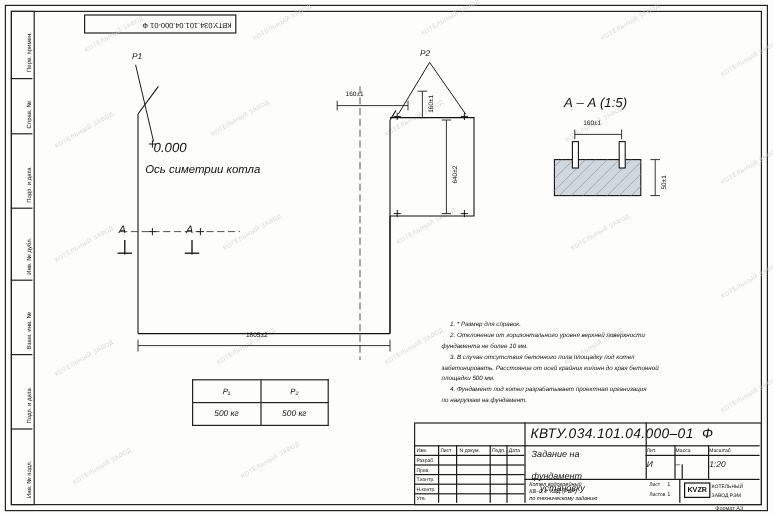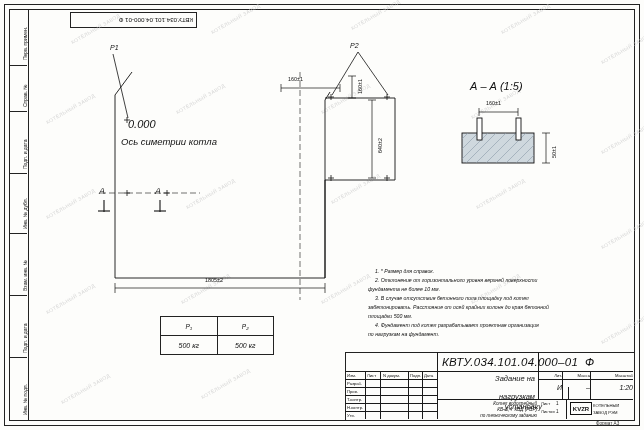--- a/index.html
+++ b/index.html
@@ -1,21 +1,21 @@
 <!DOCTYPE html>
 <html><head>
 <meta charset="utf-8">
 <style>
   html,body{margin:0;padding:0;background:#f0f0f0;}
   body{font-family:"Liberation Sans", sans-serif;}
   #page{position:relative;width:644px;height:430px;background:#fdfdfb;overflow:hidden;}
   .line{position:absolute;background:#1a1a1a;}
   .frame{position:absolute;border:1px solid #222;}
   .txt{position:absolute;white-space:pre;color:#111;}
-  .ctr{text-align:right;}
+  .ctr{text-align:left;}
   .vert{transform-origin:0 0;}
   .wm{position:absolute;color:#c9c9c9;font-size:5px;letter-spacing:.4px;transform:rotate(-30deg);transform-origin:0 0;opacity:.75;white-space:nowrap;}
   .note{position:absolute;font-size:5.2px;line-height:7.4px;color:#111;white-space:pre;}
   .tbl{position:absolute;border-collapse:collapse;}
   .tbl td{border:1px solid #222;font-size:5px;padding:0;text-align:center;color:#111;}
   .bigtitle{position:absolute;font-size:11.5px;letter-spacing:.3px;color:#111;white-space:pre;}
   svg{position:absolute;left:0;top:0;overflow:visible;}
 </style>
 </head>
 <body>
@@ -243,21 +243,21 @@
   <div class="txt" style="left:424px;top:373px;font-size:4.2px;">Дата</div>
 
   <div class="txt" style="left:347px;top:381px;font-size:4.2px;">Разраб.</div>
   <div class="txt" style="left:347px;top:389px;font-size:4.2px;">Пров.</div>
   <div class="txt" style="left:347px;top:397px;font-size:4.2px;">Т.контр.</div>
   <div class="txt" style="left:347px;top:405px;font-size:4.2px;">Н.контр.</div>
   <div class="txt" style="left:347px;top:413px;font-size:4.2px;">Утв.</div>
 
   <div class="txt ctr" style="left:443px;top:374px;width:92px;font-size:7.5px;font-style:italic;">Задание на</div>
   <div class="txt ctr" style="left:450px;top:383px;width:92px;font-size:7.5px;font-style:italic;margin-top:19px;">установку</div>
-  <div class="txt ctr" style="left:443px;top:392px;width:92px;font-size:7.5px;font-style:italic;">нагрузкам</div>
+  <div class="txt ctr" style="left:443px;top:392px;width:92px;font-size:7.5px;font-style:italic;">фундамент</div>
   <div class="txt ctr" style="left:441px;top:401px;width:96px;font-size:4.6px;font-style:italic;">Котел водогрейный</div>
   <div class="txt ctr" style="left:441px;top:407px;width:96px;font-size:4.6px;font-style:italic;">КВ–0,4  КВД (РВР)</div>
   <div class="txt ctr" style="left:441px;top:413px;width:96px;font-size:4.6px;font-style:italic;">по техническому заданию</div>
 
   <div class="txt ctr" style="left:539px;top:373px;width:23px;font-size:4.2px;">Лит.</div>
   <div class="txt ctr" style="left:563px;top:373px;width:27px;font-size:4.2px;">Масса</div>
   <div class="txt ctr" style="left:591px;top:373px;width:42px;font-size:4.2px;">Масштаб</div>
   <div class="txt ctr" style="left:539px;top:384px;width:23px;font-size:7px;font-style:italic;">И</div>
   <div class="txt ctr" style="left:563px;top:384px;width:27px;font-size:7px;">–</div>
   <div class="txt ctr" style="left:591px;top:384px;width:42px;font-size:7px;font-style:italic;">1:20</div>

